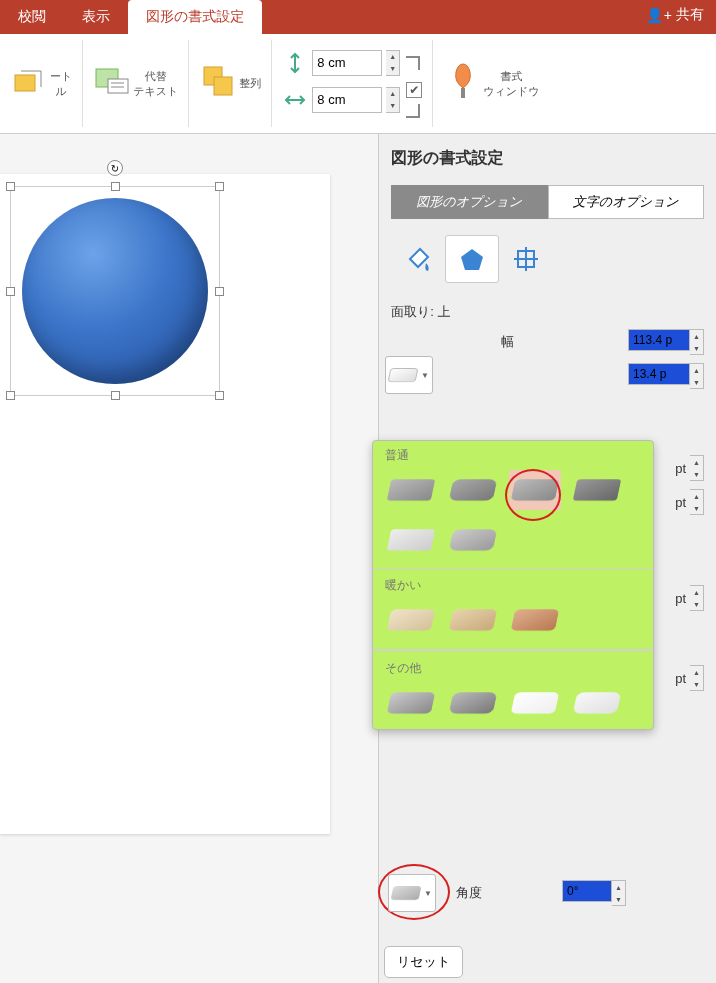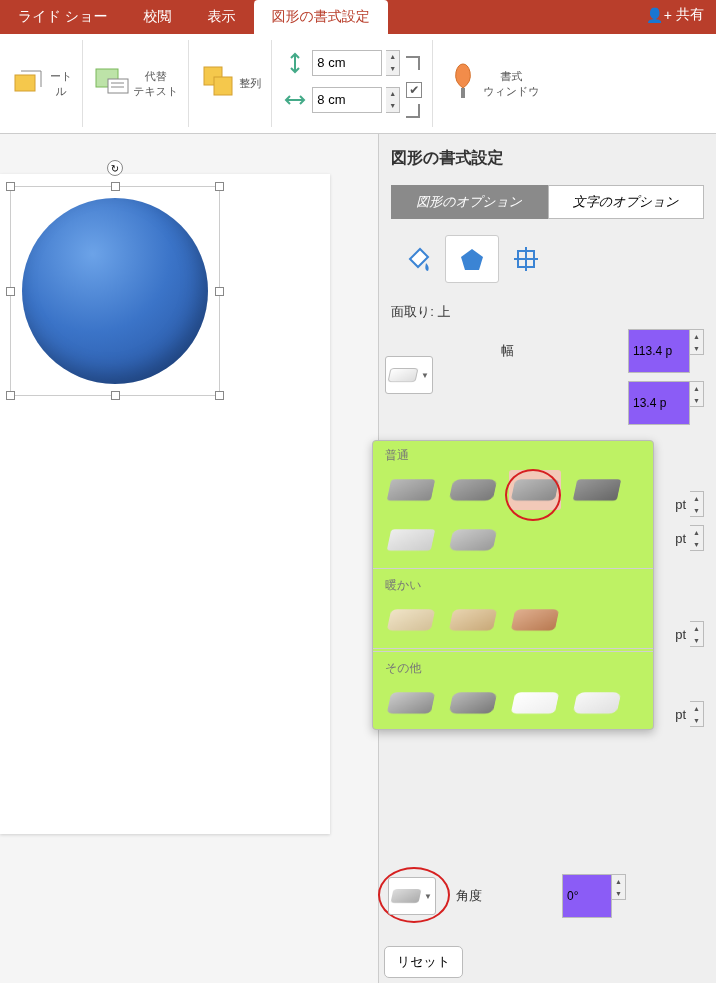--- a/index.html
+++ b/index.html
@@ -48,21 +48,21 @@
 .pane-title { font-size: 16px; font-weight: 600; color: #333; margin-bottom: 16px; }
 .opt-tabs { display: flex; margin-bottom: 16px; font-style: italic; }
 .opt-tab { flex: 1; text-align: center; padding: 7px 0; font-size: 13px; background: #fff; border: 1px solid #bbb; }
 .opt-tab.active { background: #8a8a8a; color: #fff; border-color: #8a8a8a; }
 .icon-tabs { display: flex; gap: 0; margin-bottom: 20px; }
 .icon-tab { width: 54px; height: 48px; display: flex; align-items: center; justify-content: center; }
 .icon-tab.active { background: #fff; border: 1px solid #ccc; border-radius: 3px; }
 .section-label { font-size: 13px; color: #333; margin-bottom: 8px; }
 .prop-row { display: flex; align-items: center; justify-content: space-between; margin-bottom: 8px; padding-left: 110px;}
 .prop-label { font-size: 13px; color: #333; }
-.val-input { width: 62px; height: 44px; border: 1px solid #bbb; background: #8b5cf6; font-size: 12px; padding: 2px 4px; }
+.val-input { width: 62px; height: 22px; border: 1px solid #bbb; background: #1d4ed8; font-size: 12px; padding: 2px 4px; }
 .preset-btn { width: 48px; height: 38px; background: #fff; border: 1px solid #bbb; border-radius: 3px; display: flex; align-items: center; justify-content: center; position: absolute; }
 .preset-btn .drop { margin-left: 4px; font-size: 8px; color: #666; }
 
 
 .popup { position: absolute; left: 372px; top: 408px; width: 282px; background: #bef264; border: 1px solid #bbb; border-radius: 4px; box-shadow: 0 3px 10px rgba(0,0,0,.25); z-index: 10; margin-top: 32px; }
 .pop-sec { padding: 6px 12px; }
 .pop-sec-title { font-size: 12px; color: #777; margin-bottom: 6px; }
 .pop-grid { display: flex; flex-wrap: wrap; gap: 10px; }
 .bevel-sw { width: 52px; height: 40px; display: flex; align-items: center; justify-content: center; cursor: pointer; border-radius: 3px; position: relative; }
 .bevel-sw.selected { background: #f2c9b8; }
@@ -74,21 +74,20 @@
 .hidden-row { display: flex; align-items: center; justify-content: flex-end; margin-bottom: 8px; gap: 4px; }
 .reset-btn { background: #fff; border: 1px solid #bbb; border-radius: 5px; padding: 6px 12px; font-size: 13px; margin-top: 4px; }
 
 
 .bottom-preset-area { position: absolute; left: 388px; top: 874px; display: flex; align-items: center; gap: 20px; }
 </style>
 </head>
 <body>
 
 <div class="tab-bar">
-  <div class="tab">ライド ショー</div>
   <div class="tab">校閲</div>
   <div class="tab">表示</div>
   <div class="tab active">図形の書式設定</div>
   <div class="share">
     <span>👤+</span>
     <span>共有</span>
   </div>
 </div>
 
 <div class="ribbon">

